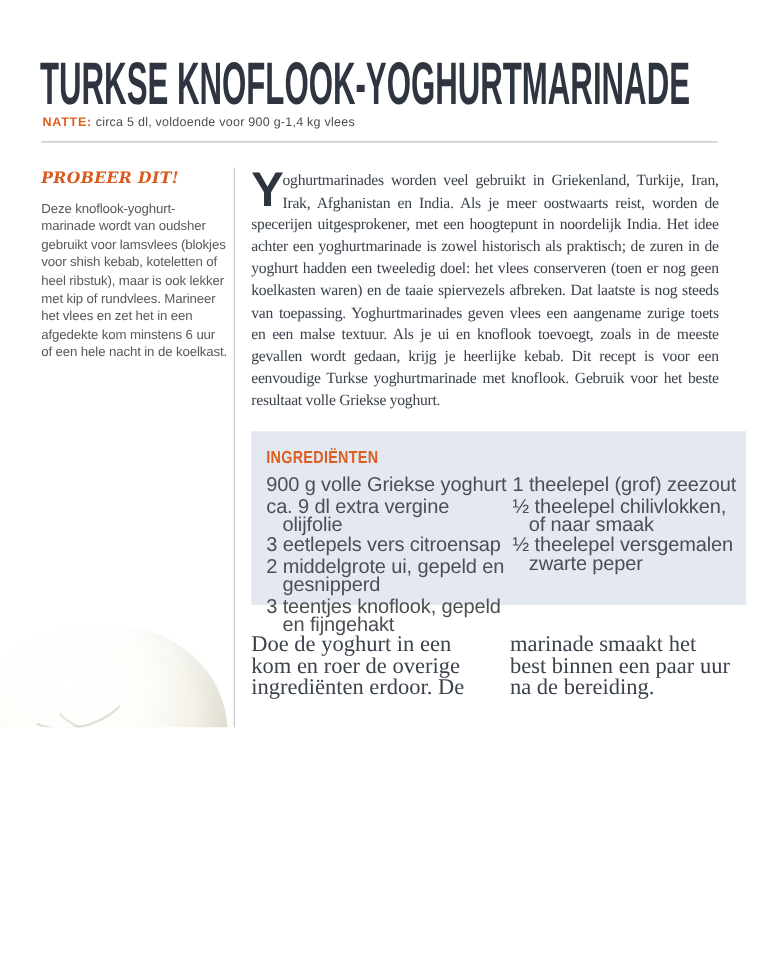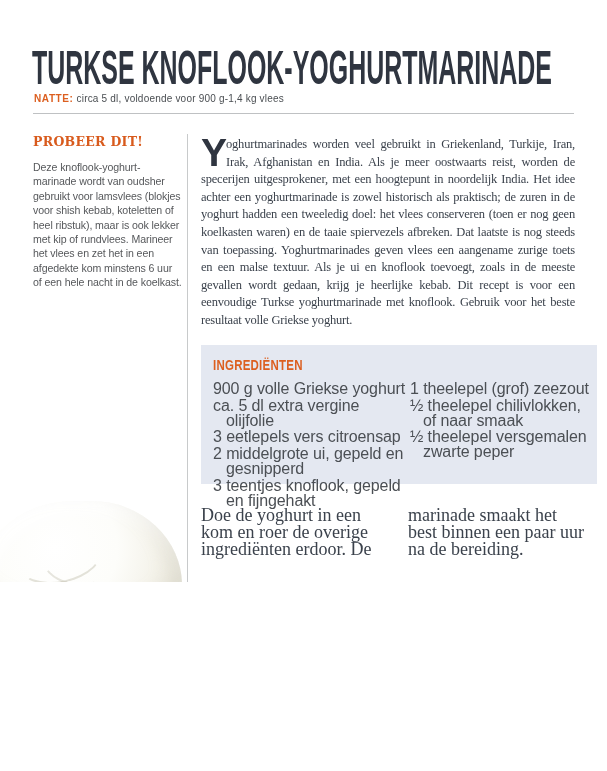--- a/index.html
+++ b/index.html
@@ -13,21 +13,21 @@
   .yield{position:absolute;left:34px;top:93px;margin:0;font-size:10px;letter-spacing:0.2px;color:#4a4e52;}
   .yield .lbl{font-weight:bold;color:#dc5f20;letter-spacing:0.6px;}
   .rule{position:absolute;left:33px;top:113px;width:541px;height:1px;background:#bfc1c3;}
 
   
   .vdiv{position:absolute;left:187px;top:134px;width:1px;height:562px;background:#c8cacb;}
 
   
   .sidebar{position:absolute;left:33px;top:134px;width:150px;}
   .sidebar-h{margin:0 0 11px 0;font-family:"DejaVu Serif",serif;font-size:12.5px;
-             letter-spacing:0.3px;font-weight:bold;color:#d85a1c;}
+             letter-spacing:0.3px;font-weight:bold;color:#d85a1c;font-style:italic;}
   .sidebar-p{margin:0;font-size:10.6px;line-height:14.4px;letter-spacing:-0.1px;color:#56585b;}
 
   
   .intro{position:absolute;left:201px;top:136px;width:374px;margin:0;
          font-family:"Liberation Serif",serif;font-size:12.5px;line-height:17.6px;
          letter-spacing:-0.2px;text-align:justify;color:#3b424c;}
   .dropcap{float:left;width:25px;font-family:"Liberation Sans",sans-serif;font-weight:bold;
            font-size:39px;line-height:31px;letter-spacing:-2px;color:#2f3540;padding-top:1px;}
 
   
@@ -93,21 +93,21 @@
     <p class="sidebar-p">Deze knoflook-yoghurt-marinade wordt van oudsher gebruikt voor lamsvlees (blokjes voor shish kebab, koteletten of heel ribstuk), maar is ook lekker met kip of rundvlees. Marineer het vlees en zet het in een afgedekte kom minstens 6 uur of een hele nacht in de koelkast.</p>
   </div>
 
   <p class="intro"><span class="dropcap">Y</span><span>oghurtmarinades worden veel gebruikt in Griekenland, Turkije, Iran, Irak, Afghanistan en India. Als je meer oostwaarts reist, worden de specerijen uitgesprokener, met een hoogtepunt in noordelijk India. Het idee achter een yoghurtmarinade is zowel historisch als praktisch; de zuren in de yoghurt hadden een tweeledig doel: het vlees conserveren (toen er nog geen koelkasten waren) en de taaie spiervezels afbreken. Dat laatste is nog steeds van toepassing. Yoghurtmarinades geven vlees een aangename zurige toets en een malse textuur. Als je ui en knoflook toevoegt, zoals in de meeste gevallen wordt gedaan, krijg je heerlijke kebab. Dit recept is voor een eenvoudige Turkse yoghurtmarinade met knoflook. Gebruik voor het beste resultaat volle Griekse yoghurt.</span></p>
 
   <div class="ibox">
     <h3 class="ibox-h">INGREDIËNTEN</h3>
     <div class="icols">
       <ul class="ilist left">
           <li>900 g volle Griekse yoghurt</li>
-          <li>ca. 5 dl extra vergine olijfolie</li>
+          <li>ca. 9 dl extra vergine olijfolie</li>
           <li>3 eetlepels vers citroensap</li>
           <li>2 middelgrote ui, gepeld en gesnipperd</li>
           <li>3 teentjes knoflook, gepeld en fijngehakt</li>
         </ul>
       <ul class="ilist right">
           <li>1 theelepel (grof) zeezout</li>
           <li>½ theelepel chilivlokken, of naar smaak</li>
           <li>½ theelepel versgemalen zwarte peper</li>
         </ul>
     </div>

